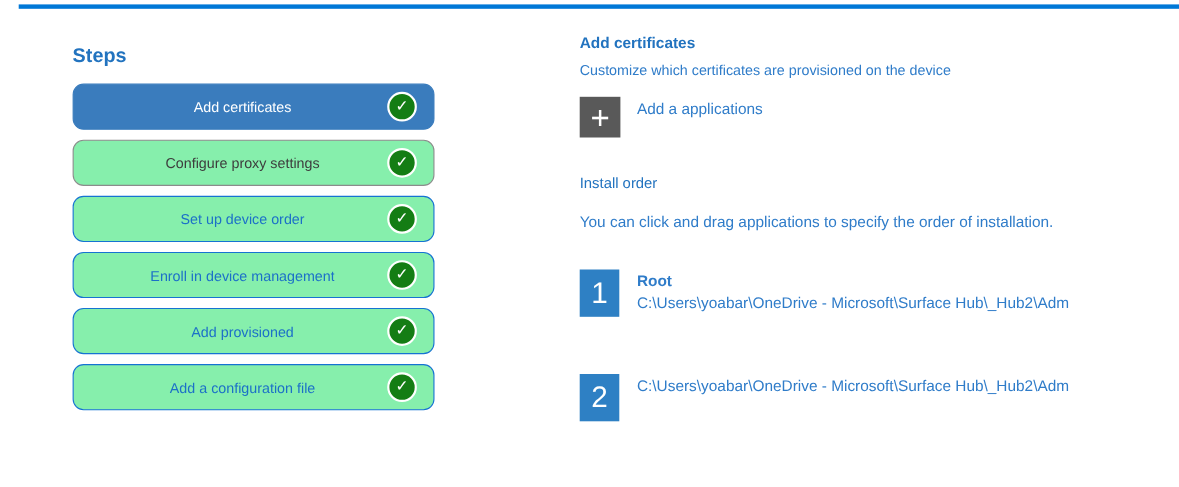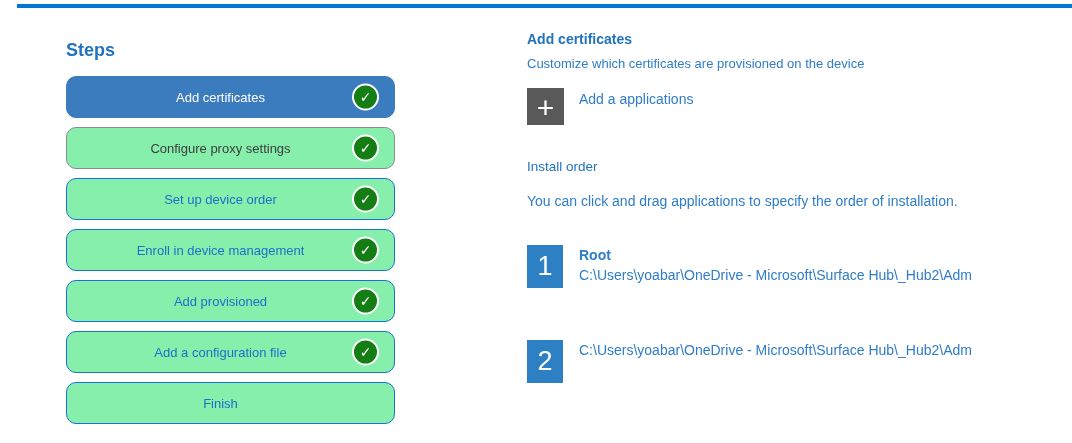--- a/index.html
+++ b/index.html
@@ -114,24 +114,20 @@
     </span>
   </button>
 
   <button class="step-btn">
     <span class="step-label">Add a configuration file</span>
     <span class="check-badge">
       <span class="check-glyph">✓</span>
     </span>
   </button>
 
-  <button class="step-btn">
-    <span class="step-label">Finish</span>
-
-  </button>
 </div>
 </aside>
 
 <main class="content-panel">
   <h3 class="section-title">Add certificates</h3>
   <p class="section-desc">Customize which certificates are provisioned on the device</p>
 
   <div class="add-cert-row">
     <button class="plus-tile">
       <span class="plus-glyph">+</span>

